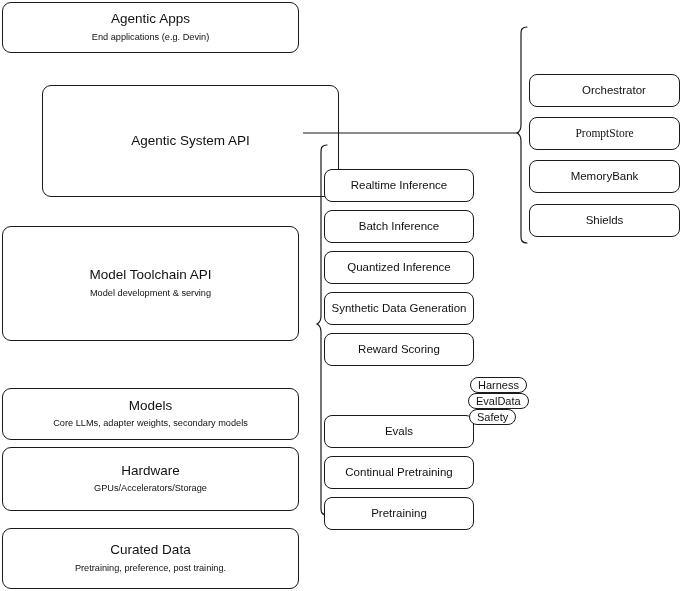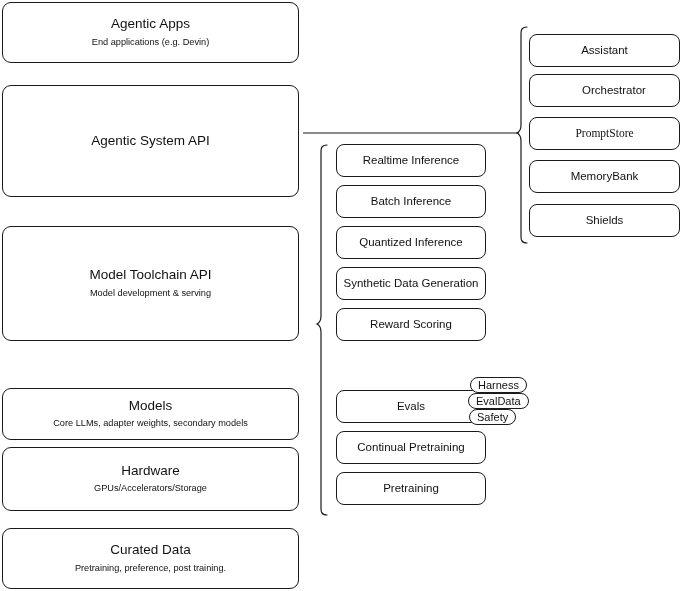--- a/index.html
+++ b/index.html
@@ -47,24 +47,25 @@
   }
 
   
   .layer-box {
     left: 2px;
     width: 297px;
   }
 
   
   .mid-box {
-    left: 336px;
+    left: 324px;
     width: 150px;
     height: 33px;
     border-radius: 8px;
+    margin-top: 25px;
   }
   .mid-box .title { font-size: 11.5px; }
 
   
   .right-box {
     left: 529px;
     width: 151px;
     height: 33px;
     border-radius: 8px;
   }
@@ -92,26 +93,26 @@
     position: absolute;
     pointer-events: none;
   }
   .connector svg { display: block; overflow: visible; }
 </style>
 </head>
 <body>
 
 <div id="canvas">
 
-  <div class="box layer-box" style="top:2px;height:61px;">
+  <div class="box layer-box" style="top:2px;height:51px;">
     <div class="title">Agentic Apps</div>
     <div class="sub">End applications (e.g. Devin)</div>
   </div>
 
-  <div class="box layer-box" style="top:85px;height:112px;">
+  <div class="box layer-box" style="top:85px;height:112px;margin-left:40px;">
     <div class="title">Agentic System API</div>
   </div>
 
   <div class="box layer-box" style="top:226px;height:115px;">
     <div class="title">Model Toolchain API</div>
     <div class="sub">Model development &amp; serving</div>
   </div>
 
   <div class="box layer-box" style="top:388px;height:52px;">
     <div class="title">Models</div>
@@ -151,23 +152,20 @@
       <path d="M327 145
                C321 145 321 149 321 152
                L321 316
                C321 321 319 323 317 324
                C319 325 321 327 321 332
                L321 508
                C321 511 321 515 327 515" stroke="#1a1a1a" stroke-width="1.2" stroke-linecap="round"></path>
     </svg>
   </div>
 
-  <div class="box right-box" style="top:34px;">
-    <div class="title">Assistant</div>
-  </div>
   <div class="box right-box" style="top:74px;padding-left:19px;">
     <div class="title">Orchestrator</div>
   </div>
   <div class="box right-box" style="top:117px;font-family:Liberation Serif, serif;">
     <div class="title">PromptStore</div>
   </div>
   <div class="box right-box" style="top:160px;">
     <div class="title">MemoryBank</div>
   </div>
   <div class="box right-box" style="top:204px;">

